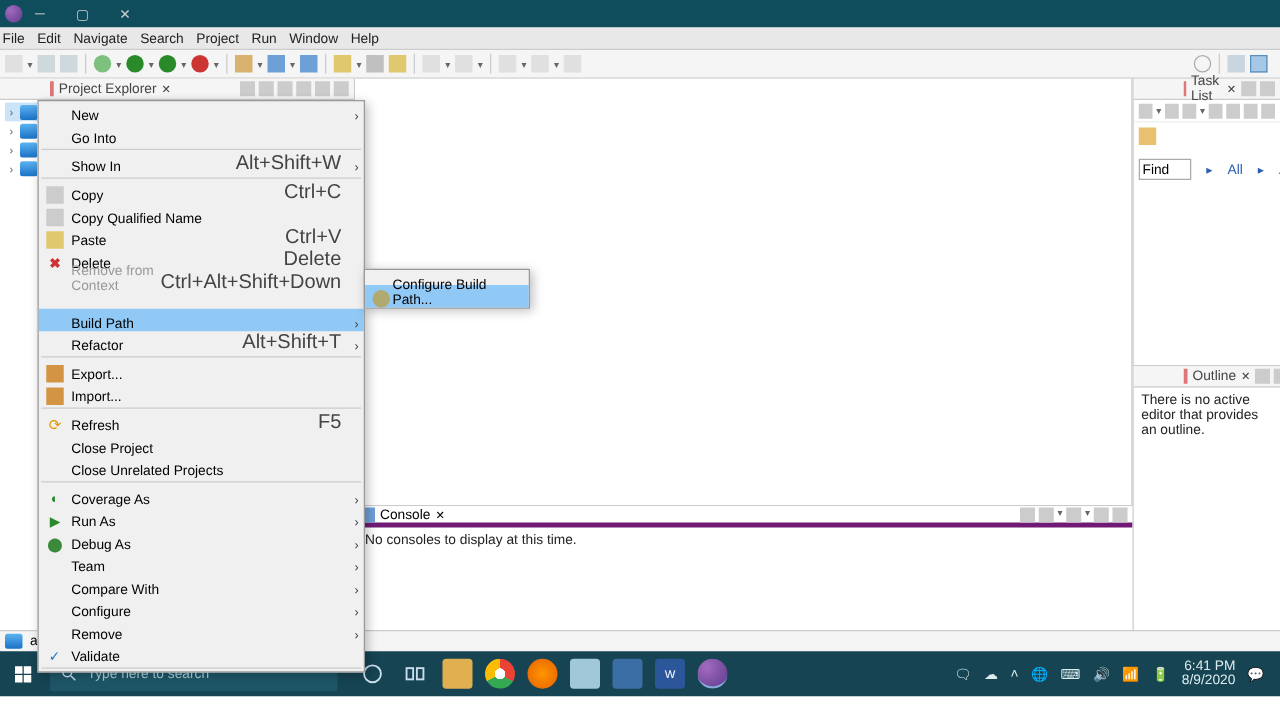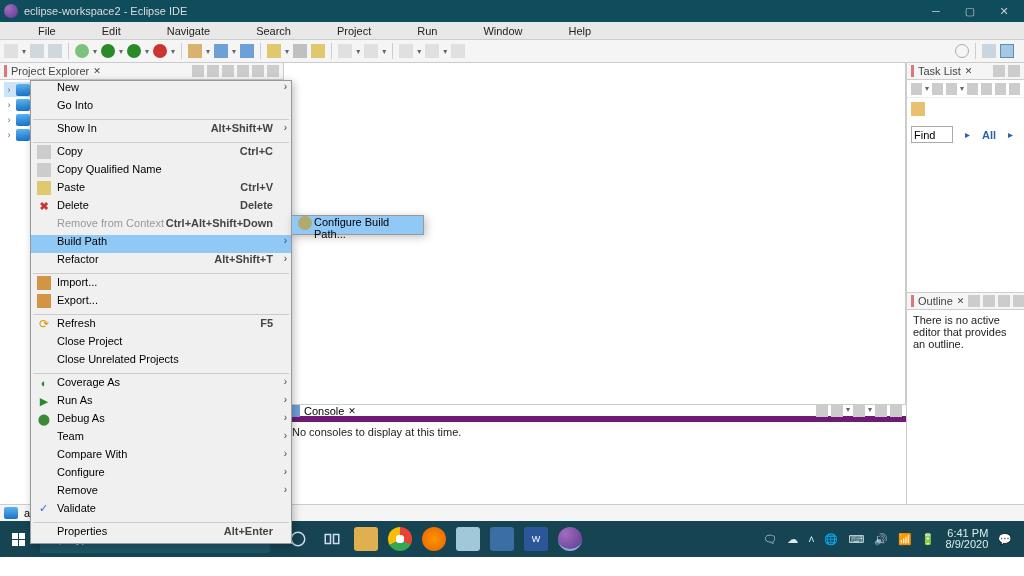--- a/index.html
+++ b/index.html
@@ -3,92 +3,91 @@
 <meta charset="utf-8">
 <style>
 * { margin:0; padding:0; box-sizing:border-box; font-family:"Segoe UI",Tahoma,sans-serif; font-size:11px; }
 body { width:1024px; height:576px; background:#fff; overflow:hidden; position:relative; }
 .titlebar { height:22px; background:#0f4c5c; color:#ddd; display:flex; align-items:center; padding:0 4px; }
 .titlebar .tb-icon { width:14px; height:14px; border-radius:50%; background:radial-gradient(circle at 30% 30%, #a26bc0,#5e3b8d); margin-right:6px; }
 .titlebar .tb-title { flex:1; }
 .tb-btns { display:flex; gap:18px; padding-right:8px; }
 .tb-btn { width:16px; height:16px; display:flex; align-items:center; justify-content:center; color:#ccc; }
 .menubar { height:18px; background:#e8e8e8; border-bottom:1px solid #ccc; display:flex; align-items:center; padding:0 2px; gap:10px; font-size:11px; color:#222; }
-.menubar span { cursor:default;margin-left:36px; }
+.menubar span { cursor:default; }
 .toolbar { height:23px; background:#f5f5f5; border-bottom:1px solid #ccc; display:flex; align-items:center; padding:0 4px; gap:4px; justify-content:space-between; }
 .toolbar-left{display:flex;align-items:center;gap:4px;}
 .toolbar-right{display:flex;align-items:center;gap:4px;padding-right:6px;}
 .tb-ico { width:14px; height:14px; display:inline-block; }
 .tb-sep{width:1px;height:16px;background:#ccc;margin:0 2px;}
 .dd{font-size:8px;color:#666;}
 .workspace { display:flex; height:441px; }
 .left-pane { width:284px; border-right:1px solid #ccc; background:#fff; display:flex; flex-direction:column; position:relative;}
 .pane-header { height:17px; display:flex; align-items:center; border-bottom:1px solid #ccc; padding:0 4px; gap:4px; background:#f5f5f5;}
-.pane-title { display:flex; align-items:center; gap:4px; font-size:11px; color:#444;}
+.pane-title { display:flex; align-items:center; gap:4px; font-size:11px; color:#444;margin-left:36px;}
 .pane-title .decor{ width:3px; height:12px; background:#d77; }
 .pane-tbar { margin-left:auto; display:flex; gap:3px; }
 .pane-ico { width:12px; height:12px; background:#ccc; }
 .tree { padding:2px 0 2px 4px; }
 .tree-row { display:flex; align-items:center; gap:2px; height:15px; }
 .tree-row.sel{ background:#cce4f7;}
 .twist { width:10px; text-align:center; color:#666; font-size:9px; }
 .tree-ico { width:14px; height:12px; display:inline-block; }
 .folder{ background:linear-gradient(to bottom,#5cb3f0,#1a72c6); border-radius:2px; }
 .center-pane { flex:1; display:flex; flex-direction:column; }
 .editor-area { flex:1; background:#fff; border-right:1px solid #ccc;}
 .console-area { height:100px; border-top:1px solid #ccc; }
-.console-tabbar { height:17px; border-bottom:6px solid #701a75; display:flex; align-items:center; padding:0 4px; gap:4px; background:#fff; justify-content:space-between;}
+.console-tabbar { height:17px; border-bottom:4px solid #701a75; display:flex; align-items:center; padding:0 4px; gap:4px; background:#fff; justify-content:space-between;}
 .console-tabbar .tabs{display:flex;align-items:center;gap:4px;}
 .console-body { padding:4px 8px; font-size:11px; color:#222; }
 .right-col { width:118px; display:flex; flex-direction:column; }
 .task-pane { height:230px; border-bottom:1px solid #ccc; border-left:1px solid #ccc;}
 .task-body{padding:4px;}
 .task-row { display:flex; align-items:center; gap:12px; margin-top:8px;}
 .task-row input { width:42px; height:17px; font-size:11px; padding:0 2px; border:1px solid #aaa;}
 .task-arrow{color:#2a5fb0;font-size:10px;}
-.task-link{color:#2a5fb0;font-size:11px;font-weight:bold;}
+.task-link{color:#2a5fb0;font-size:11px;}
 .outline-pane { flex:1; border-left:1px solid #ccc;}
 .outline-body{ padding:4px 6px; font-size:11px; color:#222;}
 .statusbar { height:17px; border-top:1px solid #ccc; background:#f5f5f5; display:flex; align-items:center; padding:0 4px; gap:6px; font-size:11px;}
 .statusbar .sb-ico{ width:14px;height:12px; }
 .taskbar { height:36px; background:#164452; display:flex; align-items:center; padding:0 4px; gap:8px; color:#dcecef; position:relative;}
 .win-start { width:28px; height:28px; display:flex; align-items:center; justify-content:center;}
 .win-grid{display:grid;grid-template-columns:6px 6px;grid-template-rows:6px 6px;gap:1px;}
 .win-grid div{background:#fff;}
 .search { width:230px; height:28px; background:#1e5566; border-radius:2px; display:flex; align-items:center; padding:0 8px; gap:8px; color:#a6cdd5;}
 .task-icons{display:flex; gap:10px; margin-left:8px;}
 .task-icons .ti{width:24px;height:24px;border-radius:3px;display:flex;align-items:center;justify-content:center;}
 .tray{margin-left:auto; display:flex; align-items:center; gap:10px; padding-right:8px;}
 .clock{ text-align:right; font-size:10px; line-height:11px;}
 
 .ctx { position:absolute; top:80px; left:30px; width:262px; background:#f0f0f0; border:1px solid #999; box-shadow:2px 2px 8px rgba(0,0,0,.25); z-index:50;}
-.ctx-row { display:flex; align-items:flex-start; height:18px; padding:0 18px 0 26px; position:relative;}
-.ctx-row.hover{ background:#90c8f6;}
+.ctx-row { display:flex; align-items:flex-end; height:18px; padding:0 18px 0 26px; position:relative;}
+.ctx-row.hover{ background:#90c8f6;margin-top:12px;}
 .ctx-row.disabled{ color:#999;}
 .ctx-sep{ height:1px; background:#ccc; margin:2px 2px;}
 .ctx-ico{ position:absolute; left:6px; width:14px; height:14px;}
-.ctx-short{ margin-left:auto; color:#444; font-size:11px;font-weight:bold;}
+.ctx-short{ margin-left:auto; color:#444; font-size:16px;}
 .ctx-sub{ position:absolute; right:4px; font-size:10px; color:#444;}
 .ctx-check{position:absolute;left:8px;font-size:11px;color:#1a72c6;}
 
 .subm{ position:absolute; top:215px; left:291px; width:133px; background:#f0f0f0; border:1px solid #999; box-shadow:2px 2px 8px rgba(0,0,0,.25); z-index:60;}
 .subm .ctx-row{padding-left:22px;height:18px;}
 
 .c-copy{background:#ccc;} .c-paste{background:#e0c86e;} .c-del{color:#c33;font-weight:bold;display:flex;align-items:center;justify-content:center;font-size:11px;}
 .c-imp{background:#d39544;} .c-exp{background:#d39544;} .c-ref{color:#d90;font-size:12px;display:flex;align-items:center;justify-content:center;}
 .c-cov{color:#2a8a2a;display:flex;align-items:center;justify-content:center;} .c-run{color:#2a8a2a;display:flex;align-items:center;justify-content:center;}
 .c-bug{color:#3a8a3a;display:flex;align-items:center;justify-content:center;} .c-gear{background:#b0aa6e;border-radius:50%;}
 .ico-search{width:14px;height:14px;}
 </style>
 </head>
 <body>
 
 <div class="titlebar">
   <div class="tb-icon"></div>
-  <div class="tb-title">eclipse-workspace2 - Eclipse IDE</div>
   <div class="tb-btns">
     <div class="tb-btn">─</div>
     <div class="tb-btn">▢</div>
     <div class="tb-btn">✕</div>
   </div>
 </div>
 
 <div class="menubar">
   <span>File</span>
   <span>Edit</span>
@@ -362,26 +361,26 @@
       <span>Build Path</span>
       <span class="ctx-sub">›</span>
     </div>
     <div class="ctx-row">
       <span>Refactor</span>
       <span class="ctx-short">Alt+Shift+T</span>
       <span class="ctx-sub">›</span>
     </div>
     <div class="ctx-sep"></div>
     <div class="ctx-row">
+      <span class="ctx-ico c-exp"></span>
+      <span>Export...</span>
+    </div>
+    <div class="ctx-row">
       <span class="ctx-ico c-imp"></span>
       <span>Import...</span>
-    </div>
-    <div class="ctx-row">
-      <span class="ctx-ico c-exp"></span>
-      <span>Export...</span>
     </div>
     <div class="ctx-sep"></div>
     <div class="ctx-row">
       <span class="ctx-ico c-ref">⟳</span>
       <span>Refresh</span>
       <span class="ctx-short">F5</span>
     </div>
     <div class="ctx-row">
       <span>Close Project</span>
     </div>
@@ -418,24 +417,20 @@
     </div>
     <div class="ctx-row">
       <span>Remove</span>
       <span class="ctx-sub">›</span>
     </div>
     <div class="ctx-row">
       <span class="ctx-check">✓</span>
       <span>Validate</span>
     </div>
     <div class="ctx-sep"></div>
-    <div class="ctx-row">
-      <span>Properties</span>
-      <span class="ctx-short">Alt+Enter</span>
-    </div>
   </div>
 
 <div class="subm">
   <div class="ctx-row hover">
     <span class="ctx-ico c-gear"></span>
     <span>Configure Build Path...</span>
   </div>
 </div>
 
 </body></html>

